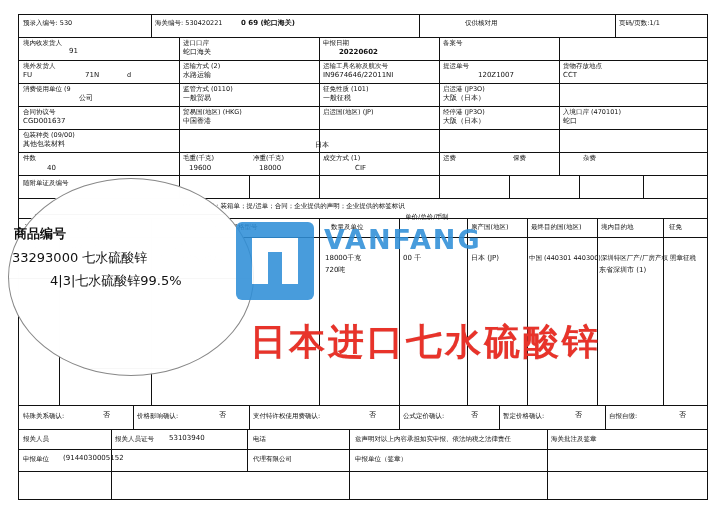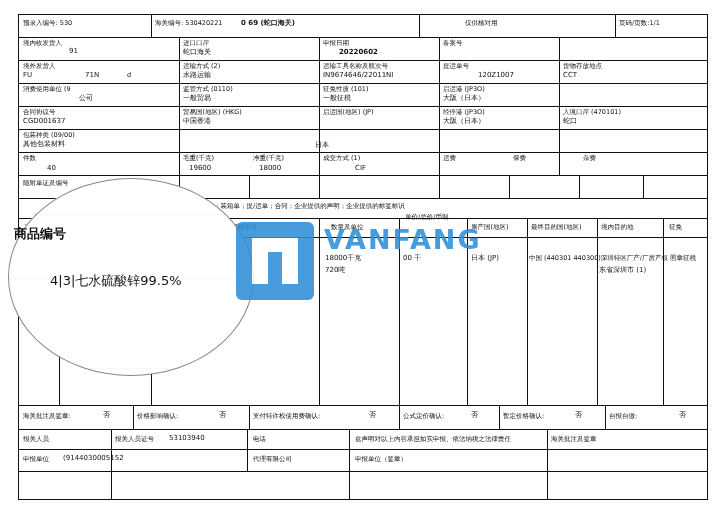--- a/index.html
+++ b/index.html
@@ -271,21 +271,21 @@
     <div class="c val-sm" style="left:46px;top:228px;">33293000</div>
     <div class="c val-sm" style="left:140px;top:228px;">七水硫酸锌</div>
     <div class="c val-sm" style="left:140px;top:240px;">4|3|七水硫酸锌99.5%</div>
     <div class="c val-sm" style="left:306px;top:240px;">18000千克</div>
     <div class="c val-sm" style="left:306px;top:252px;">720吨</div>
     <div class="c val-sm" style="left:384px;top:240px;">00 千</div>
     <div class="c val-sm" style="left:452px;top:240px;">日本 (JP)</div>
     <div class="c val-sm" style="left:510px;top:240px;width:175px;white-space:normal;font-size:6.5px;">中国 (440301 440300)深圳特区厂产/厂房产权 照章征税</div>
     <div class="c val-sm" style="left:580px;top:252px;">东省深圳市 (1)</div>
 
-    <div class="c lbl" style="left:4px;top:398px;">海关批注及签章:</div>
+    <div class="c lbl" style="left:4px;top:398px;">特殊关系确认:</div>
     <div class="c val-sm" style="left:84px;top:397px;">否</div>
     <div class="c lbl" style="left:118px;top:398px;">价格影响确认:</div>
     <div class="c val-sm" style="left:200px;top:397px;">否</div>
     <div class="c lbl" style="left:234px;top:398px;">支付特许权使用费确认:</div>
     <div class="c val-sm" style="left:350px;top:397px;">否</div>
     <div class="c lbl" style="left:384px;top:398px;">公式定价确认:</div>
     <div class="c val-sm" style="left:452px;top:397px;">否</div>
     <div class="c lbl" style="left:484px;top:398px;">暂定价格确认:</div>
     <div class="c val-sm" style="left:556px;top:397px;">否</div>
     <div class="c lbl" style="left:590px;top:398px;">自报自缴:</div>
@@ -305,28 +305,30 @@
   </div>
 
   <div class="mag-in">
     <div style="position:absolute;left:0;top:0;width:244px;height:196px;background:rgba(255,255,255,0.93)"></div>
     <div class="mag-line" style="top:36px;left:0;"></div>
     <div class="mag-line" style="top:100px;left:0;"></div>
     <div class="mag-line" style="top:190px;left:0;"></div>
   </div>
   <div class="mag"></div>
   <div class="mag-txt1">商品编号</div>
+  <div class="mag-txt2">33293000 七水硫酸锌</div>
   <div class="mag-txt3">4|3|七水硫酸锌99.5%</div>
 
   <div class="wm">
     <div class="wm-logo">
       <svg width="86" height="86" viewBox="0 0 86 86">
         <rect x="4" y="4" width="78" height="78" rx="6" fill="#2f8fd8"></rect>
         <rect x="20" y="20" width="16" height="46" fill="#ffffff"></rect>
         <rect x="50" y="20" width="16" height="46" fill="#ffffff"></rect>
         <rect x="20" y="20" width="46" height="14" fill="#ffffff"></rect>
         <rect x="36" y="40" width="14" height="14" fill="#2f8fd8"></rect>
       </svg>
     </div>
     <div class="wm-text">VANFANG</div>
   </div>
+  <div class="wm-big">日本进口七水硫酸锌</div>
 
 </div>
 
 </body></html>

